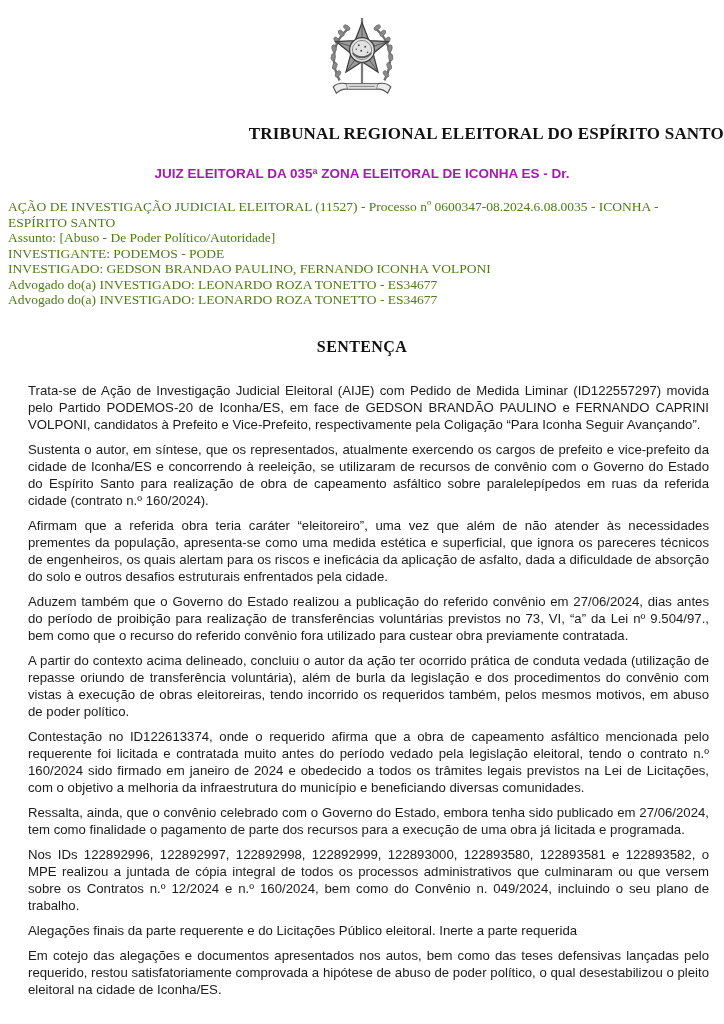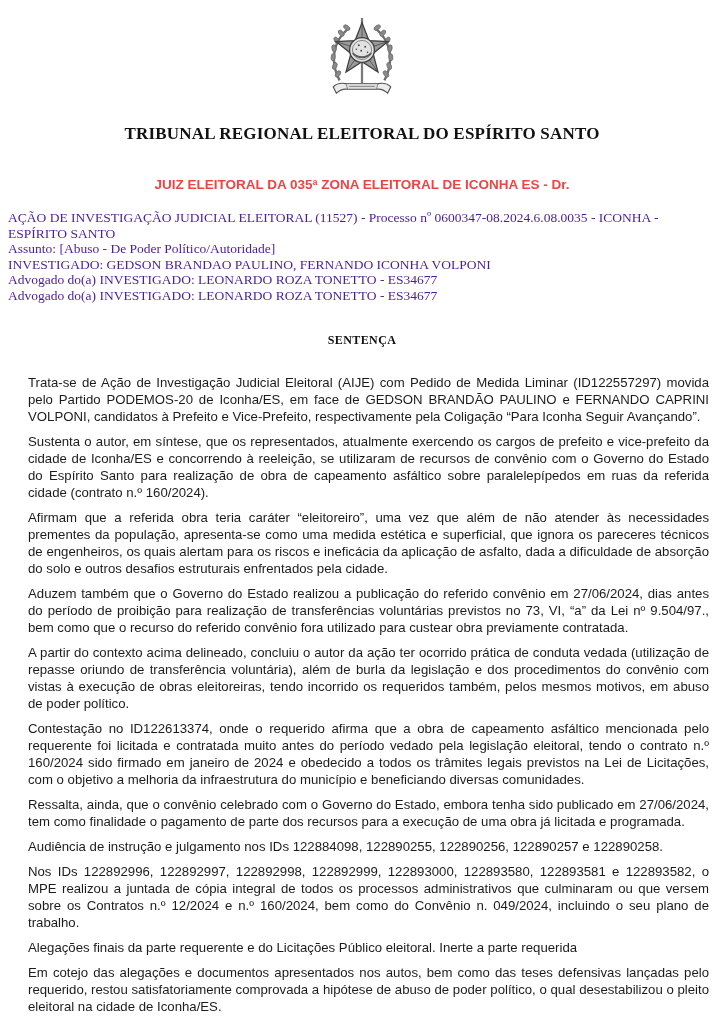--- a/index.html
+++ b/index.html
@@ -15,48 +15,48 @@
     background: #ffffff;
     padding-top: 10px;
     position: relative;
   }
   .crest-wrap {
     text-align: center;
     height: 92px;
   }
   .court-title {
     margin-top: 22px;
-    text-align: center;
+    text-align: right;
     font-family: "Liberation Serif", serif;
     font-weight: bold;
     font-size: 17px;
     letter-spacing: 0.2px;
     color: #111;
   }
   .judge-line {
-    margin-top: 33px;
+    margin-top: 22px;
     text-align: center;
     font-family: "Liberation Sans", sans-serif;
     font-weight: bold;
     font-size: 13.5px;
-    color: #ef4444;
+    color: #a21caf;
   }
   .case-info {
     margin: 18px 14px 0 8px;
     font-family: "Liberation Serif", serif;
     font-size: 13.5px;
     line-height: 15.5px;
-    color: #4c1d95;
+    color: #4d7c0f;
   }
   .section-title {
     margin-top: 30px;
     text-align: center;
     font-family: "Liberation Serif", serif;
     font-weight: bold;
-    font-size: 12px;
+    font-size: 16px;
     letter-spacing: 0.4px;
     color: #111;
   }
   .body-text {
     margin: 26px 15px 0 9px;
     font-family: "Liberation Sans", sans-serif;
     font-size: 13.2px;
     line-height: 17px;
     text-align: justify;
     color: #1c1c1c;
@@ -124,35 +124,35 @@
     </svg>
   </div>
 
   <div class="court-title">TRIBUNAL REGIONAL ELEITORAL DO ESPÍRITO SANTO</div>
 
   <div class="judge-line">JUIZ ELEITORAL DA 035ª ZONA ELEITORAL DE ICONHA ES - Dr.</div>
 
   <div class="case-info">
     <div>AÇÃO DE INVESTIGAÇÃO JUDICIAL ELEITORAL (11527) - Processo nº 0600347-08.2024.6.08.0035 - ICONHA - ESPÍRITO SANTO</div>
     <div>Assunto: [Abuso - De Poder Político/Autoridade]</div>
+    <div>INVESTIGANTE: PODEMOS - PODE</div>
     <div>INVESTIGADO: GEDSON BRANDAO PAULINO, FERNANDO ICONHA VOLPONI</div>
     <div>Advogado do(a) INVESTIGADO: LEONARDO ROZA TONETTO - ES34677</div>
     <div>Advogado do(a) INVESTIGADO: LEONARDO ROZA TONETTO - ES34677</div>
   </div>
 
   <div class="section-title">SENTENÇA</div>
 
   <div class="body-text">
     <p>Trata-se de Ação de Investigação Judicial Eleitoral (AIJE) com Pedido de Medida Liminar (ID122557297) movida pelo Partido PODEMOS-20 de Iconha/ES, em face de GEDSON BRANDÃO PAULINO e FERNANDO CAPRINI VOLPONI, candidatos à Prefeito e Vice-Prefeito, respectivamente pela Coligação “Para Iconha Seguir Avançando”.</p>
     <p>Sustenta o autor, em síntese, que os representados, atualmente exercendo os cargos de prefeito e vice-prefeito da cidade de Iconha/ES e concorrendo à reeleição, se utilizaram de recursos de convênio com o Governo do Estado do Espírito Santo para realização de obra de capeamento asfáltico sobre paralelepípedos em ruas da referida cidade (contrato n.º 160/2024).</p>
     <p>Afirmam que a referida obra teria caráter “eleitoreiro”, uma vez que além de não atender às necessidades prementes da população, apresenta-se como uma medida estética e superficial, que ignora os pareceres técnicos de engenheiros, os quais alertam para os riscos e ineficácia da aplicação de asfalto, dada a dificuldade de absorção do solo e outros desafios estruturais enfrentados pela cidade.</p>
     <p>Aduzem também que o Governo do Estado realizou a publicação do referido convênio em 27/06/2024, dias antes do período de proibição para realização de transferências voluntárias previstos no 73, VI, “a” da Lei nº 9.504/97., bem como que o recurso do referido convênio fora utilizado para custear obra previamente contratada.</p>
     <p>A partir do contexto acima delineado, concluiu o autor da ação ter ocorrido prática de conduta vedada (utilização de repasse oriundo de transferência voluntária), além de burla da legislação e dos procedimentos do convênio com vistas à execução de obras eleitoreiras, tendo incorrido os requeridos também, pelos mesmos motivos, em abuso de poder político.</p>
     <p>Contestação no ID122613374, onde o requerido afirma que a obra de capeamento asfáltico mencionada pelo requerente foi licitada e contratada muito antes do período vedado pela legislação eleitoral, tendo o contrato n.º 160/2024 sido firmado em janeiro de 2024 e obedecido a todos os trâmites legais previstos na Lei de Licitações, com o objetivo a melhoria da infraestrutura do município e beneficiando diversas comunidades.</p>
     <p>Ressalta, ainda, que o convênio celebrado com o Governo do Estado, embora tenha sido publicado em 27/06/2024, tem como finalidade o pagamento de parte dos recursos para a execução de uma obra já licitada e programada.</p>
-    <p>Audiência de instrução e julgamento nos IDs 122884098, 122890255, 122890256, 122890257 e 122890258.</p>
     <p>Nos IDs 122892996, 122892997, 122892998, 122892999, 122893000, 122893580, 122893581 e 122893582, o MPE realizou a juntada de cópia integral de todos os processos administrativos que culminaram ou que versem sobre os Contratos n.º 12/2024 e n.º 160/2024, bem como do Convênio n. 049/2024, incluindo o seu plano de trabalho.</p>
     <p>Alegações finais da parte requerente e do Licitações Público eleitoral. Inerte a parte requerida</p>
     <p>Em cotejo das alegações e documentos apresentados nos autos, bem como das teses defensivas lançadas pelo requerido, restou satisfatoriamente comprovada a hipótese de abuso de poder político, o qual desestabilizou o pleito eleitoral na cidade de Iconha/ES.</p>
 
   </div>
 
 </div>
 
 </body></html>

